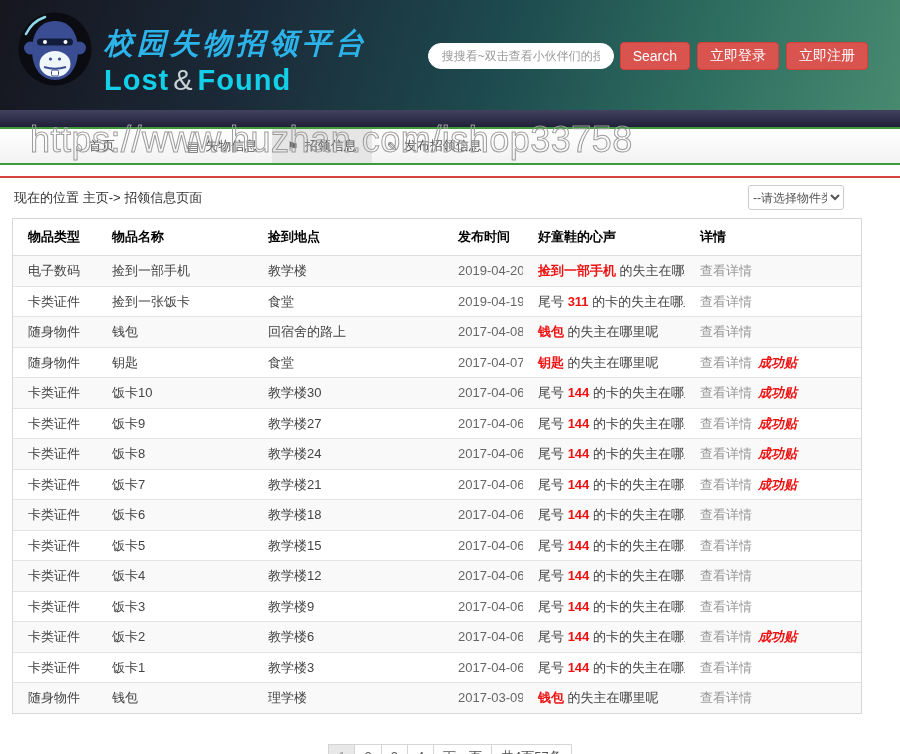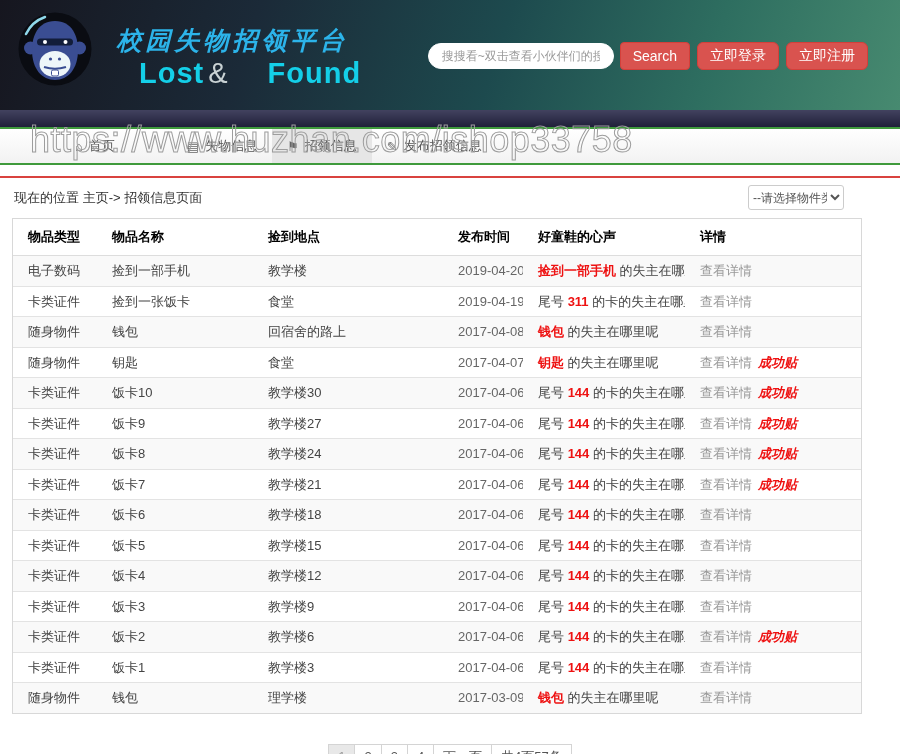--- a/index.html
+++ b/index.html
@@ -12,39 +12,39 @@
   
   .header-main {
     height:110px; position:relative;
     background: linear-gradient(108deg,#16161f 0%, #1b2a38 28%, #1d4a4e 55%, #2e6e60 78%, #478a70 100%);
   }
   .logo { position:absolute; left:17px; top:11px; width:76px; height:76px; }
   .titles { position:absolute; left:104px; top:24px; }
   .title-cn {
     font-family:"DejaVu Serif","Liberation Serif",serif;
     font-style:italic; font-weight:bold;
-    color:#2cb4ea; font-size:25px; letter-spacing:4px; white-space:nowrap;text-align:center;
+    color:#2cb4ea; font-size:29px; letter-spacing:4px; white-space:nowrap;text-align:center;
   }
   .title-en { font-size:29px; font-weight:bold; letter-spacing:1px; margin-top:0px; }
-  .title-en .lost, .title-en .found { color:#14cfe8;margin-left:35px; }
+  .title-en .lost, .title-en .found { color:#14cfe8; }
   .title-en .amp { color:#c9d2d4; font-weight:normal; padding:0 4px; }
 
   .header-controls { position:absolute; right:32px; top:42px; display:flex; align-items:center; }
   .search-input {
     width:186px; height:26px; border-radius:13px; border:1px solid #fff;
     padding:0 13px; font-size:12px; color:#555; outline:none;
     font-family:inherit; background:#fff;
   }
   .search-input::placeholder { color:#9a9a9a; }
   .btn-red {
     background:#d9534f; color:#fff; border:1px solid #d43f3a; border-radius:4px;
     height:28px; padding:0 12px; font-size:14px; cursor:pointer; font-family:inherit;
     margin-left:6px; white-space:nowrap;
   }
-  .btn-red.gap { margin-left:7px;border-radius:6px; }
+  .btn-red.gap { margin-left:7px; }
 
   .header-strip { height:17px; background:linear-gradient(180deg,#42425f 0%, #20203a 100%); }
   .line-green { height:2px; background:#3f9a3c; }
 
   
   .navbar {
     height:34px; background:linear-gradient(#ffffff,#f2f2f2);
     display:flex; align-items:stretch; padding-left:60px; position:relative;
   }
   .nav-item {

